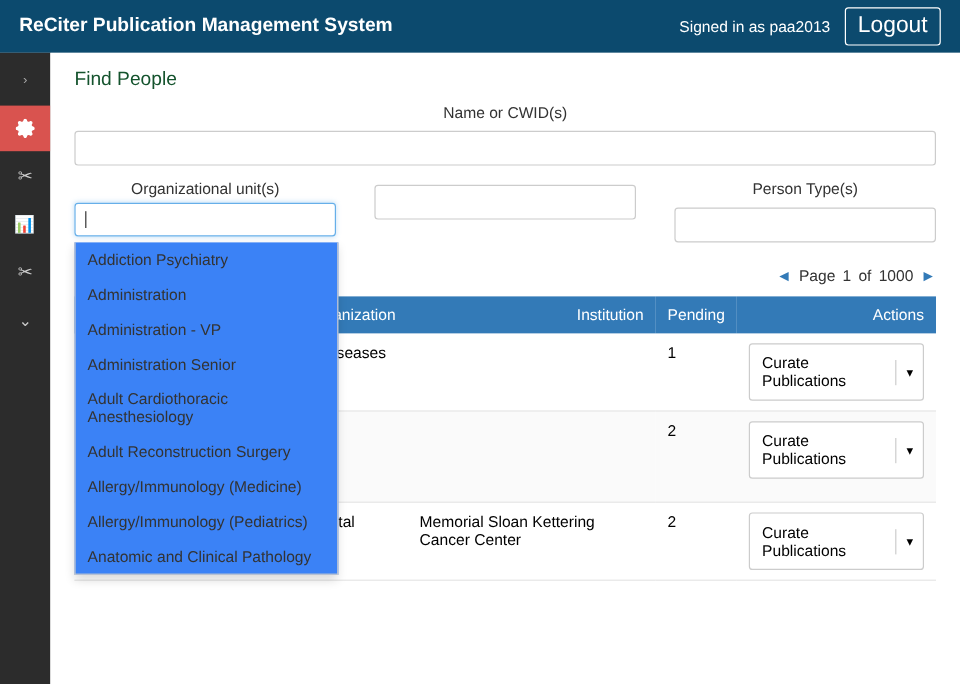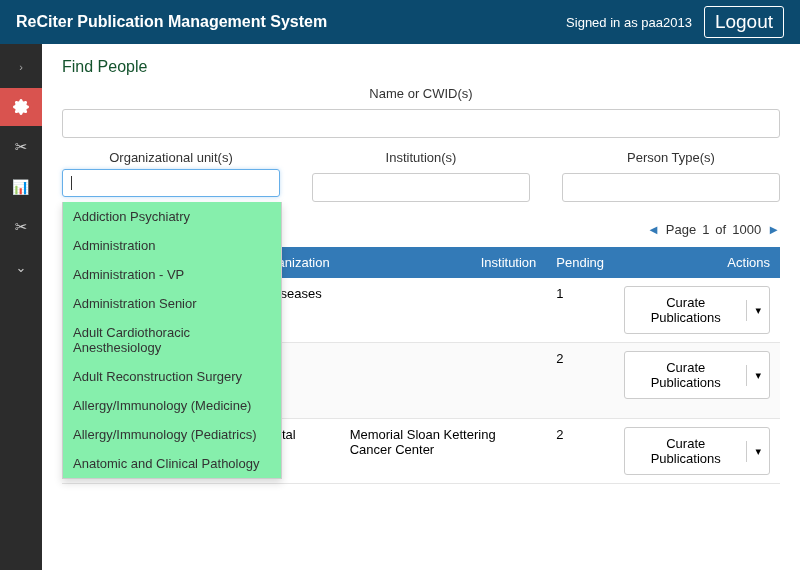--- a/index.html
+++ b/index.html
@@ -98,21 +98,21 @@
       flex: 1;
       position: relative;
     }
 
     
     .dropdown-container {
       position: absolute;
       top: 100%;
       left: 0;
       width: 220px;
-      background: #86efac;
+      background: #3b82f6;
       border: 1px solid #ccc;
       border-top: none;
       z-index: 100;
       box-shadow: 0 4px 8px rgba(0,0,0,0.15);
     }
     .dropdown-item {
       padding: 7px 10px;
       cursor: pointer;
       font-size: 13px;
       color: #333;
@@ -182,21 +182,20 @@
 
     .curate-btn {
       background: white;
       border: 1px solid #ccc;
       border-radius: 3px;
       padding: 4px 0;
       cursor: pointer;
       font-size: 13px;
       display: flex;
       align-items: center;
-      text-align: center;
     }
     .curate-btn-main {
       padding: 4px 10px;
       flex: 1;
     }
     .curate-btn-arrow {
       border-left: 1px solid #ccc;
       padding: 4px 8px;
       font-size: 11px;
     }
@@ -278,21 +277,20 @@
             <div class="dropdown-item">Administration Senior</div>
             <div class="dropdown-item">Adult Cardiothoracic Anesthesiology</div>
             <div class="dropdown-item">Adult Reconstruction Surgery</div>
             <div class="dropdown-item">Allergy/Immunology (Medicine)</div>
             <div class="dropdown-item">Allergy/Immunology (Pediatrics)</div>
             <div class="dropdown-item">Anatomic and Clinical Pathology</div>
           </div>
         </div>
 
         <div class="field-col">
-          <div class="field-label">Institution(s)</div>
           <input type="text" class="text-input" style="margin-top: 4px;">
         </div>
 
         <div class="field-col">
           <div class="field-label">Person Type(s)</div>
           <input type="text" class="text-input" style="margin-top: 4px;">
         </div>
       </div>
     </div>
 

